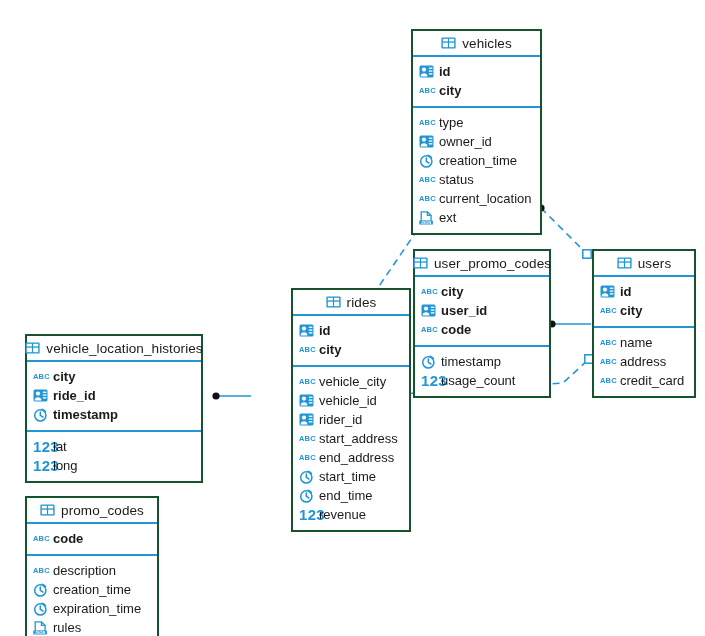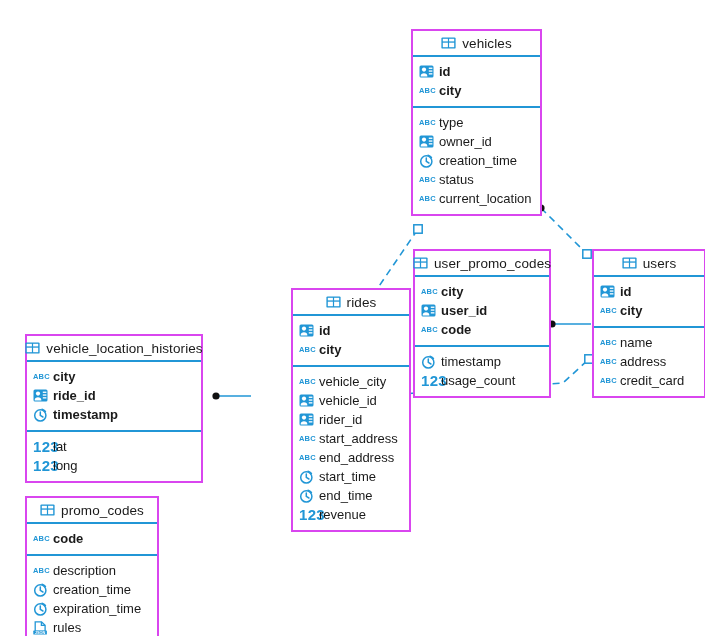--- a/index.html
+++ b/index.html
@@ -7,21 +7,21 @@
     width:705px;height:636px;position:relative;overflow:hidden;
     font-family:"Liberation Sans", sans-serif;
     -webkit-font-smoothing:antialiased;
   }
   #canvas{position:absolute;inset:0;width:705px;height:636px;}
   #edges{position:absolute;left:0;top:0;width:705px;height:636px;pointer-events:none;}
 
   .table-node{
     position:absolute;
     background:#ffffff;
-    border:2px solid #d946ef;
+    border:2px solid #14532d;
     box-sizing:border-box;
     z-index:2;
   }
   .tbl-header{
     display:flex;align-items:center;justify-content:center;gap:6px;
     height:26px;
     border-bottom:2px solid #2196d6;
     box-sizing:border-box;
     padding:0 6px;
     background:#fff;
@@ -154,322 +154,333 @@
           <span class="col-name">creation_time</span>
         </div>
         <div class="col-row">
           <span class="ic ic-abc">ABC</span>
           <span class="col-name">status</span>
         </div>
         <div class="col-row">
           <span class="ic ic-abc">ABC</span>
           <span class="col-name">current_location</span>
         </div>
-      </div>
-    </div>
-    <div class="table-node" style="left: 413px; top: 249px; width: 138px;">
-      <div class="tbl-header">
-        <span class="ic">
-          <svg width="15" height="12" viewBox="0 0 15 12">
-            <rect x="0.4" y="0.4" width="14.2" height="11.2" rx="1.2" fill="#2196d6"></rect>
-            <rect x="1.8" y="1.8" width="5.1" height="2.6" fill="#ffffff"></rect>
-            <rect x="8.1" y="1.8" width="5.1" height="2.6" fill="#ffffff"></rect>
-            <rect x="1.8" y="5.7" width="5.1" height="4.5" fill="#ffffff"></rect>
-            <rect x="8.1" y="5.7" width="5.1" height="4.5" fill="#ffffff"></rect>
-          </svg>
-        </span>
-        <span class="tbl-title">user_promo_codes</span>
-      </div>
-      <div class="tbl-section pk">
-        <div class="col-row">
-          <span class="ic ic-abc">ABC</span>
-          <span class="col-name">city</span>
-        </div>
-        <div class="col-row">
-          <span class="ic">
-            <svg width="15" height="13" viewBox="0 0 15 13">
-              <rect x="0.5" y="0.5" width="14" height="12" rx="1.5" fill="#2196d6"></rect>
-              <circle cx="5" cy="4.6" r="2.1" fill="#ffffff"></circle>
-              <path d="M1.6 11.4c0-1.9 1.5-3.1 3.4-3.1s3.4 1.2 3.4 3.1z" fill="#ffffff"></path>
-              <rect x="9.8" y="2.6" width="3.6" height="1.3" fill="#ffffff"></rect>
-              <rect x="9.8" y="5.4" width="3.6" height="1.3" fill="#ffffff"></rect>
-              <rect x="9.8" y="8.2" width="3.6" height="1.3" fill="#ffffff"></rect>
-            </svg>
-          </span>
-          <span class="col-name">user_id</span>
-        </div>
-        <div class="col-row">
-          <span class="ic ic-abc">ABC</span>
-          <span class="col-name">code</span>
-        </div>
-      </div>
-      <div class="tbl-section">
-        <div class="col-row">
-          <span class="ic">
-            <svg width="15" height="14" viewBox="0 0 15 14">
-              <circle cx="7.3" cy="7.4" r="5.6" fill="none" stroke="#2196d6" stroke-width="1.5"></circle>
-              <path d="M7.3 4.1 V7.4 L9.9 9.0" fill="none" stroke="#2196d6" stroke-width="1.5" stroke-linecap="round"></path>
-              <path d="M9.0 1.3 a6.4 6.4 0 0 1 3.5 2.2" fill="none" stroke="#2196d6" stroke-width="1.4" stroke-linecap="round"></path>
-            </svg>
-          </span>
-          <span class="col-name">timestamp</span>
-        </div>
-        <div class="col-row">
-          <span class="ic ic-num">123</span>
-          <span class="col-name">usage_count</span>
-        </div>
-      </div>
-    </div>
-    <div class="table-node" style="left: 592px; top: 249px; width: 114px;">
-      <div class="tbl-header">
-        <span class="ic">
-          <svg width="15" height="12" viewBox="0 0 15 12">
-            <rect x="0.4" y="0.4" width="14.2" height="11.2" rx="1.2" fill="#2196d6"></rect>
-            <rect x="1.8" y="1.8" width="5.1" height="2.6" fill="#ffffff"></rect>
-            <rect x="8.1" y="1.8" width="5.1" height="2.6" fill="#ffffff"></rect>
-            <rect x="1.8" y="5.7" width="5.1" height="4.5" fill="#ffffff"></rect>
-            <rect x="8.1" y="5.7" width="5.1" height="4.5" fill="#ffffff"></rect>
-          </svg>
-        </span>
-        <span class="tbl-title">users</span>
-      </div>
-      <div class="tbl-section pk">
-        <div class="col-row">
-          <span class="ic">
-            <svg width="15" height="13" viewBox="0 0 15 13">
-              <rect x="0.5" y="0.5" width="14" height="12" rx="1.5" fill="#2196d6"></rect>
-              <circle cx="5" cy="4.6" r="2.1" fill="#ffffff"></circle>
-              <path d="M1.6 11.4c0-1.9 1.5-3.1 3.4-3.1s3.4 1.2 3.4 3.1z" fill="#ffffff"></path>
-              <rect x="9.8" y="2.6" width="3.6" height="1.3" fill="#ffffff"></rect>
-              <rect x="9.8" y="5.4" width="3.6" height="1.3" fill="#ffffff"></rect>
-              <rect x="9.8" y="8.2" width="3.6" height="1.3" fill="#ffffff"></rect>
-            </svg>
-          </span>
-          <span class="col-name">id</span>
-        </div>
-        <div class="col-row">
-          <span class="ic ic-abc">ABC</span>
-          <span class="col-name">city</span>
-        </div>
-      </div>
-      <div class="tbl-section">
-        <div class="col-row">
-          <span class="ic ic-abc">ABC</span>
-          <span class="col-name">name</span>
-        </div>
-        <div class="col-row">
-          <span class="ic ic-abc">ABC</span>
-          <span class="col-name">address</span>
-        </div>
-        <div class="col-row">
-          <span class="ic ic-abc">ABC</span>
-          <span class="col-name">credit_card</span>
-        </div>
-      </div>
-    </div>
-    <div class="table-node" style="left: 251px; top: 288px; width: 120px; margin-left: 40px;">
-      <div class="tbl-header">
-        <span class="ic">
-          <svg width="15" height="12" viewBox="0 0 15 12">
-            <rect x="0.4" y="0.4" width="14.2" height="11.2" rx="1.2" fill="#2196d6"></rect>
-            <rect x="1.8" y="1.8" width="5.1" height="2.6" fill="#ffffff"></rect>
-            <rect x="8.1" y="1.8" width="5.1" height="2.6" fill="#ffffff"></rect>
-            <rect x="1.8" y="5.7" width="5.1" height="4.5" fill="#ffffff"></rect>
-            <rect x="8.1" y="5.7" width="5.1" height="4.5" fill="#ffffff"></rect>
-          </svg>
-        </span>
-        <span class="tbl-title">rides</span>
-      </div>
-      <div class="tbl-section pk">
-        <div class="col-row">
-          <span class="ic">
-            <svg width="15" height="13" viewBox="0 0 15 13">
-              <rect x="0.5" y="0.5" width="14" height="12" rx="1.5" fill="#2196d6"></rect>
-              <circle cx="5" cy="4.6" r="2.1" fill="#ffffff"></circle>
-              <path d="M1.6 11.4c0-1.9 1.5-3.1 3.4-3.1s3.4 1.2 3.4 3.1z" fill="#ffffff"></path>
-              <rect x="9.8" y="2.6" width="3.6" height="1.3" fill="#ffffff"></rect>
-              <rect x="9.8" y="5.4" width="3.6" height="1.3" fill="#ffffff"></rect>
-              <rect x="9.8" y="8.2" width="3.6" height="1.3" fill="#ffffff"></rect>
-            </svg>
-          </span>
-          <span class="col-name">id</span>
-        </div>
-        <div class="col-row">
-          <span class="ic ic-abc">ABC</span>
-          <span class="col-name">city</span>
-        </div>
-      </div>
-      <div class="tbl-section">
-        <div class="col-row">
-          <span class="ic ic-abc">ABC</span>
-          <span class="col-name">vehicle_city</span>
-        </div>
-        <div class="col-row">
-          <span class="ic">
-            <svg width="15" height="13" viewBox="0 0 15 13">
-              <rect x="0.5" y="0.5" width="14" height="12" rx="1.5" fill="#2196d6"></rect>
-              <circle cx="5" cy="4.6" r="2.1" fill="#ffffff"></circle>
-              <path d="M1.6 11.4c0-1.9 1.5-3.1 3.4-3.1s3.4 1.2 3.4 3.1z" fill="#ffffff"></path>
-              <rect x="9.8" y="2.6" width="3.6" height="1.3" fill="#ffffff"></rect>
-              <rect x="9.8" y="5.4" width="3.6" height="1.3" fill="#ffffff"></rect>
-              <rect x="9.8" y="8.2" width="3.6" height="1.3" fill="#ffffff"></rect>
-            </svg>
-          </span>
-          <span class="col-name">vehicle_id</span>
-        </div>
-        <div class="col-row">
-          <span class="ic">
-            <svg width="15" height="13" viewBox="0 0 15 13">
-              <rect x="0.5" y="0.5" width="14" height="12" rx="1.5" fill="#2196d6"></rect>
-              <circle cx="5" cy="4.6" r="2.1" fill="#ffffff"></circle>
-              <path d="M1.6 11.4c0-1.9 1.5-3.1 3.4-3.1s3.4 1.2 3.4 3.1z" fill="#ffffff"></path>
-              <rect x="9.8" y="2.6" width="3.6" height="1.3" fill="#ffffff"></rect>
-              <rect x="9.8" y="5.4" width="3.6" height="1.3" fill="#ffffff"></rect>
-              <rect x="9.8" y="8.2" width="3.6" height="1.3" fill="#ffffff"></rect>
-            </svg>
-          </span>
-          <span class="col-name">rider_id</span>
-        </div>
-        <div class="col-row">
-          <span class="ic ic-abc">ABC</span>
-          <span class="col-name">start_address</span>
-        </div>
-        <div class="col-row">
-          <span class="ic ic-abc">ABC</span>
-          <span class="col-name">end_address</span>
-        </div>
-        <div class="col-row">
-          <span class="ic">
-            <svg width="15" height="14" viewBox="0 0 15 14">
-              <circle cx="7.3" cy="7.4" r="5.6" fill="none" stroke="#2196d6" stroke-width="1.5"></circle>
-              <path d="M7.3 4.1 V7.4 L9.9 9.0" fill="none" stroke="#2196d6" stroke-width="1.5" stroke-linecap="round"></path>
-              <path d="M9.0 1.3 a6.4 6.4 0 0 1 3.5 2.2" fill="none" stroke="#2196d6" stroke-width="1.4" stroke-linecap="round"></path>
-            </svg>
-          </span>
-          <span class="col-name">start_time</span>
-        </div>
-        <div class="col-row">
-          <span class="ic">
-            <svg width="15" height="14" viewBox="0 0 15 14">
-              <circle cx="7.3" cy="7.4" r="5.6" fill="none" stroke="#2196d6" stroke-width="1.5"></circle>
-              <path d="M7.3 4.1 V7.4 L9.9 9.0" fill="none" stroke="#2196d6" stroke-width="1.5" stroke-linecap="round"></path>
-              <path d="M9.0 1.3 a6.4 6.4 0 0 1 3.5 2.2" fill="none" stroke="#2196d6" stroke-width="1.4" stroke-linecap="round"></path>
-            </svg>
-          </span>
-          <span class="col-name">end_time</span>
-        </div>
-        <div class="col-row">
-          <span class="ic ic-num">123</span>
-          <span class="col-name">revenue</span>
-        </div>
-      </div>
-    </div>
-    <div class="table-node" style="left: 25px; top: 334px; width: 178px;">
-      <div class="tbl-header">
-        <span class="ic">
-          <svg width="15" height="12" viewBox="0 0 15 12">
-            <rect x="0.4" y="0.4" width="14.2" height="11.2" rx="1.2" fill="#2196d6"></rect>
-            <rect x="1.8" y="1.8" width="5.1" height="2.6" fill="#ffffff"></rect>
-            <rect x="8.1" y="1.8" width="5.1" height="2.6" fill="#ffffff"></rect>
-            <rect x="1.8" y="5.7" width="5.1" height="4.5" fill="#ffffff"></rect>
-            <rect x="8.1" y="5.7" width="5.1" height="4.5" fill="#ffffff"></rect>
-          </svg>
-        </span>
-        <span class="tbl-title">vehicle_location_histories</span>
-      </div>
-      <div class="tbl-section pk">
-        <div class="col-row">
-          <span class="ic ic-abc">ABC</span>
-          <span class="col-name">city</span>
-        </div>
-        <div class="col-row">
-          <span class="ic">
-            <svg width="15" height="13" viewBox="0 0 15 13">
-              <rect x="0.5" y="0.5" width="14" height="12" rx="1.5" fill="#2196d6"></rect>
-              <circle cx="5" cy="4.6" r="2.1" fill="#ffffff"></circle>
-              <path d="M1.6 11.4c0-1.9 1.5-3.1 3.4-3.1s3.4 1.2 3.4 3.1z" fill="#ffffff"></path>
-              <rect x="9.8" y="2.6" width="3.6" height="1.3" fill="#ffffff"></rect>
-              <rect x="9.8" y="5.4" width="3.6" height="1.3" fill="#ffffff"></rect>
-              <rect x="9.8" y="8.2" width="3.6" height="1.3" fill="#ffffff"></rect>
-            </svg>
-          </span>
-          <span class="col-name">ride_id</span>
-        </div>
-        <div class="col-row">
-          <span class="ic">
-            <svg width="15" height="14" viewBox="0 0 15 14">
-              <circle cx="7.3" cy="7.4" r="5.6" fill="none" stroke="#2196d6" stroke-width="1.5"></circle>
-              <path d="M7.3 4.1 V7.4 L9.9 9.0" fill="none" stroke="#2196d6" stroke-width="1.5" stroke-linecap="round"></path>
-              <path d="M9.0 1.3 a6.4 6.4 0 0 1 3.5 2.2" fill="none" stroke="#2196d6" stroke-width="1.4" stroke-linecap="round"></path>
-            </svg>
-          </span>
-          <span class="col-name">timestamp</span>
-        </div>
-      </div>
-      <div class="tbl-section">
-        <div class="col-row">
-          <span class="ic ic-num">123</span>
-          <span class="col-name">lat</span>
-        </div>
-        <div class="col-row">
-          <span class="ic ic-num">123</span>
-          <span class="col-name">long</span>
-        </div>
-      </div>
-    </div>
-    <div class="table-node" style="left: 25px; top: 496px; width: 134px;">
-      <div class="tbl-header">
-        <span class="ic">
-          <svg width="15" height="12" viewBox="0 0 15 12">
-            <rect x="0.4" y="0.4" width="14.2" height="11.2" rx="1.2" fill="#2196d6"></rect>
-            <rect x="1.8" y="1.8" width="5.1" height="2.6" fill="#ffffff"></rect>
-            <rect x="8.1" y="1.8" width="5.1" height="2.6" fill="#ffffff"></rect>
-            <rect x="1.8" y="5.7" width="5.1" height="4.5" fill="#ffffff"></rect>
-            <rect x="8.1" y="5.7" width="5.1" height="4.5" fill="#ffffff"></rect>
-          </svg>
-        </span>
-        <span class="tbl-title">promo_codes</span>
-      </div>
-      <div class="tbl-section pk">
-        <div class="col-row">
-          <span class="ic ic-abc">ABC</span>
-          <span class="col-name">code</span>
-        </div>
-      </div>
-      <div class="tbl-section">
-        <div class="col-row">
-          <span class="ic ic-abc">ABC</span>
-          <span class="col-name">description</span>
-        </div>
-        <div class="col-row">
-          <span class="ic">
-            <svg width="15" height="14" viewBox="0 0 15 14">
-              <circle cx="7.3" cy="7.4" r="5.6" fill="none" stroke="#2196d6" stroke-width="1.5"></circle>
-              <path d="M7.3 4.1 V7.4 L9.9 9.0" fill="none" stroke="#2196d6" stroke-width="1.5" stroke-linecap="round"></path>
-              <path d="M9.0 1.3 a6.4 6.4 0 0 1 3.5 2.2" fill="none" stroke="#2196d6" stroke-width="1.4" stroke-linecap="round"></path>
-            </svg>
-          </span>
-          <span class="col-name">creation_time</span>
-        </div>
-        <div class="col-row">
-          <span class="ic">
-            <svg width="15" height="14" viewBox="0 0 15 14">
-              <circle cx="7.3" cy="7.4" r="5.6" fill="none" stroke="#2196d6" stroke-width="1.5"></circle>
-              <path d="M7.3 4.1 V7.4 L9.9 9.0" fill="none" stroke="#2196d6" stroke-width="1.5" stroke-linecap="round"></path>
-              <path d="M9.0 1.3 a6.4 6.4 0 0 1 3.5 2.2" fill="none" stroke="#2196d6" stroke-width="1.4" stroke-linecap="round"></path>
-            </svg>
-          </span>
-          <span class="col-name">expiration_time</span>
-        </div>
         <div class="col-row">
           <span class="ic">
             <svg width="15" height="14" viewBox="0 0 15 14">
               <path d="M2.2 0.8 h6.3 l3.6 3.5 v6.2 h-9.9 z" fill="none" stroke="#2196d6" stroke-width="1.3"></path>
               <path d="M8.4 0.9 v3.5 h3.6" fill="none" stroke="#2196d6" stroke-width="1.3"></path>
               <rect x="0.3" y="9.6" width="13.6" height="3.9" rx="0.6" fill="#2196d6"></rect>
               <text x="7.1" y="12.7" font-family="Liberation Sans, sans-serif" font-size="3.9" font-weight="bold" fill="#ffffff" text-anchor="middle">JSON</text>
             </svg>
           </span>
+          <span class="col-name">ext</span>
+        </div>
+      </div>
+    </div>
+    <div class="table-node" style="left: 413px; top: 249px; width: 138px;">
+      <div class="tbl-header">
+        <span class="ic">
+          <svg width="15" height="12" viewBox="0 0 15 12">
+            <rect x="0.4" y="0.4" width="14.2" height="11.2" rx="1.2" fill="#2196d6"></rect>
+            <rect x="1.8" y="1.8" width="5.1" height="2.6" fill="#ffffff"></rect>
+            <rect x="8.1" y="1.8" width="5.1" height="2.6" fill="#ffffff"></rect>
+            <rect x="1.8" y="5.7" width="5.1" height="4.5" fill="#ffffff"></rect>
+            <rect x="8.1" y="5.7" width="5.1" height="4.5" fill="#ffffff"></rect>
+          </svg>
+        </span>
+        <span class="tbl-title">user_promo_codes</span>
+      </div>
+      <div class="tbl-section pk">
+        <div class="col-row">
+          <span class="ic ic-abc">ABC</span>
+          <span class="col-name">city</span>
+        </div>
+        <div class="col-row">
+          <span class="ic">
+            <svg width="15" height="13" viewBox="0 0 15 13">
+              <rect x="0.5" y="0.5" width="14" height="12" rx="1.5" fill="#2196d6"></rect>
+              <circle cx="5" cy="4.6" r="2.1" fill="#ffffff"></circle>
+              <path d="M1.6 11.4c0-1.9 1.5-3.1 3.4-3.1s3.4 1.2 3.4 3.1z" fill="#ffffff"></path>
+              <rect x="9.8" y="2.6" width="3.6" height="1.3" fill="#ffffff"></rect>
+              <rect x="9.8" y="5.4" width="3.6" height="1.3" fill="#ffffff"></rect>
+              <rect x="9.8" y="8.2" width="3.6" height="1.3" fill="#ffffff"></rect>
+            </svg>
+          </span>
+          <span class="col-name">user_id</span>
+        </div>
+        <div class="col-row">
+          <span class="ic ic-abc">ABC</span>
+          <span class="col-name">code</span>
+        </div>
+      </div>
+      <div class="tbl-section">
+        <div class="col-row">
+          <span class="ic">
+            <svg width="15" height="14" viewBox="0 0 15 14">
+              <circle cx="7.3" cy="7.4" r="5.6" fill="none" stroke="#2196d6" stroke-width="1.5"></circle>
+              <path d="M7.3 4.1 V7.4 L9.9 9.0" fill="none" stroke="#2196d6" stroke-width="1.5" stroke-linecap="round"></path>
+              <path d="M9.0 1.3 a6.4 6.4 0 0 1 3.5 2.2" fill="none" stroke="#2196d6" stroke-width="1.4" stroke-linecap="round"></path>
+            </svg>
+          </span>
+          <span class="col-name">timestamp</span>
+        </div>
+        <div class="col-row">
+          <span class="ic ic-num">123</span>
+          <span class="col-name">usage_count</span>
+        </div>
+      </div>
+    </div>
+    <div class="table-node" style="left: 592px; top: 249px; width: 104px;">
+      <div class="tbl-header">
+        <span class="ic">
+          <svg width="15" height="12" viewBox="0 0 15 12">
+            <rect x="0.4" y="0.4" width="14.2" height="11.2" rx="1.2" fill="#2196d6"></rect>
+            <rect x="1.8" y="1.8" width="5.1" height="2.6" fill="#ffffff"></rect>
+            <rect x="8.1" y="1.8" width="5.1" height="2.6" fill="#ffffff"></rect>
+            <rect x="1.8" y="5.7" width="5.1" height="4.5" fill="#ffffff"></rect>
+            <rect x="8.1" y="5.7" width="5.1" height="4.5" fill="#ffffff"></rect>
+          </svg>
+        </span>
+        <span class="tbl-title">users</span>
+      </div>
+      <div class="tbl-section pk">
+        <div class="col-row">
+          <span class="ic">
+            <svg width="15" height="13" viewBox="0 0 15 13">
+              <rect x="0.5" y="0.5" width="14" height="12" rx="1.5" fill="#2196d6"></rect>
+              <circle cx="5" cy="4.6" r="2.1" fill="#ffffff"></circle>
+              <path d="M1.6 11.4c0-1.9 1.5-3.1 3.4-3.1s3.4 1.2 3.4 3.1z" fill="#ffffff"></path>
+              <rect x="9.8" y="2.6" width="3.6" height="1.3" fill="#ffffff"></rect>
+              <rect x="9.8" y="5.4" width="3.6" height="1.3" fill="#ffffff"></rect>
+              <rect x="9.8" y="8.2" width="3.6" height="1.3" fill="#ffffff"></rect>
+            </svg>
+          </span>
+          <span class="col-name">id</span>
+        </div>
+        <div class="col-row">
+          <span class="ic ic-abc">ABC</span>
+          <span class="col-name">city</span>
+        </div>
+      </div>
+      <div class="tbl-section">
+        <div class="col-row">
+          <span class="ic ic-abc">ABC</span>
+          <span class="col-name">name</span>
+        </div>
+        <div class="col-row">
+          <span class="ic ic-abc">ABC</span>
+          <span class="col-name">address</span>
+        </div>
+        <div class="col-row">
+          <span class="ic ic-abc">ABC</span>
+          <span class="col-name">credit_card</span>
+        </div>
+      </div>
+    </div>
+    <div class="table-node" style="left: 251px; top: 288px; width: 120px; margin-left: 40px;">
+      <div class="tbl-header">
+        <span class="ic">
+          <svg width="15" height="12" viewBox="0 0 15 12">
+            <rect x="0.4" y="0.4" width="14.2" height="11.2" rx="1.2" fill="#2196d6"></rect>
+            <rect x="1.8" y="1.8" width="5.1" height="2.6" fill="#ffffff"></rect>
+            <rect x="8.1" y="1.8" width="5.1" height="2.6" fill="#ffffff"></rect>
+            <rect x="1.8" y="5.7" width="5.1" height="4.5" fill="#ffffff"></rect>
+            <rect x="8.1" y="5.7" width="5.1" height="4.5" fill="#ffffff"></rect>
+          </svg>
+        </span>
+        <span class="tbl-title">rides</span>
+      </div>
+      <div class="tbl-section pk">
+        <div class="col-row">
+          <span class="ic">
+            <svg width="15" height="13" viewBox="0 0 15 13">
+              <rect x="0.5" y="0.5" width="14" height="12" rx="1.5" fill="#2196d6"></rect>
+              <circle cx="5" cy="4.6" r="2.1" fill="#ffffff"></circle>
+              <path d="M1.6 11.4c0-1.9 1.5-3.1 3.4-3.1s3.4 1.2 3.4 3.1z" fill="#ffffff"></path>
+              <rect x="9.8" y="2.6" width="3.6" height="1.3" fill="#ffffff"></rect>
+              <rect x="9.8" y="5.4" width="3.6" height="1.3" fill="#ffffff"></rect>
+              <rect x="9.8" y="8.2" width="3.6" height="1.3" fill="#ffffff"></rect>
+            </svg>
+          </span>
+          <span class="col-name">id</span>
+        </div>
+        <div class="col-row">
+          <span class="ic ic-abc">ABC</span>
+          <span class="col-name">city</span>
+        </div>
+      </div>
+      <div class="tbl-section">
+        <div class="col-row">
+          <span class="ic ic-abc">ABC</span>
+          <span class="col-name">vehicle_city</span>
+        </div>
+        <div class="col-row">
+          <span class="ic">
+            <svg width="15" height="13" viewBox="0 0 15 13">
+              <rect x="0.5" y="0.5" width="14" height="12" rx="1.5" fill="#2196d6"></rect>
+              <circle cx="5" cy="4.6" r="2.1" fill="#ffffff"></circle>
+              <path d="M1.6 11.4c0-1.9 1.5-3.1 3.4-3.1s3.4 1.2 3.4 3.1z" fill="#ffffff"></path>
+              <rect x="9.8" y="2.6" width="3.6" height="1.3" fill="#ffffff"></rect>
+              <rect x="9.8" y="5.4" width="3.6" height="1.3" fill="#ffffff"></rect>
+              <rect x="9.8" y="8.2" width="3.6" height="1.3" fill="#ffffff"></rect>
+            </svg>
+          </span>
+          <span class="col-name">vehicle_id</span>
+        </div>
+        <div class="col-row">
+          <span class="ic">
+            <svg width="15" height="13" viewBox="0 0 15 13">
+              <rect x="0.5" y="0.5" width="14" height="12" rx="1.5" fill="#2196d6"></rect>
+              <circle cx="5" cy="4.6" r="2.1" fill="#ffffff"></circle>
+              <path d="M1.6 11.4c0-1.9 1.5-3.1 3.4-3.1s3.4 1.2 3.4 3.1z" fill="#ffffff"></path>
+              <rect x="9.8" y="2.6" width="3.6" height="1.3" fill="#ffffff"></rect>
+              <rect x="9.8" y="5.4" width="3.6" height="1.3" fill="#ffffff"></rect>
+              <rect x="9.8" y="8.2" width="3.6" height="1.3" fill="#ffffff"></rect>
+            </svg>
+          </span>
+          <span class="col-name">rider_id</span>
+        </div>
+        <div class="col-row">
+          <span class="ic ic-abc">ABC</span>
+          <span class="col-name">start_address</span>
+        </div>
+        <div class="col-row">
+          <span class="ic ic-abc">ABC</span>
+          <span class="col-name">end_address</span>
+        </div>
+        <div class="col-row">
+          <span class="ic">
+            <svg width="15" height="14" viewBox="0 0 15 14">
+              <circle cx="7.3" cy="7.4" r="5.6" fill="none" stroke="#2196d6" stroke-width="1.5"></circle>
+              <path d="M7.3 4.1 V7.4 L9.9 9.0" fill="none" stroke="#2196d6" stroke-width="1.5" stroke-linecap="round"></path>
+              <path d="M9.0 1.3 a6.4 6.4 0 0 1 3.5 2.2" fill="none" stroke="#2196d6" stroke-width="1.4" stroke-linecap="round"></path>
+            </svg>
+          </span>
+          <span class="col-name">start_time</span>
+        </div>
+        <div class="col-row">
+          <span class="ic">
+            <svg width="15" height="14" viewBox="0 0 15 14">
+              <circle cx="7.3" cy="7.4" r="5.6" fill="none" stroke="#2196d6" stroke-width="1.5"></circle>
+              <path d="M7.3 4.1 V7.4 L9.9 9.0" fill="none" stroke="#2196d6" stroke-width="1.5" stroke-linecap="round"></path>
+              <path d="M9.0 1.3 a6.4 6.4 0 0 1 3.5 2.2" fill="none" stroke="#2196d6" stroke-width="1.4" stroke-linecap="round"></path>
+            </svg>
+          </span>
+          <span class="col-name">end_time</span>
+        </div>
+        <div class="col-row">
+          <span class="ic ic-num">123</span>
+          <span class="col-name">revenue</span>
+        </div>
+      </div>
+    </div>
+    <div class="table-node" style="left: 25px; top: 334px; width: 178px;">
+      <div class="tbl-header">
+        <span class="ic">
+          <svg width="15" height="12" viewBox="0 0 15 12">
+            <rect x="0.4" y="0.4" width="14.2" height="11.2" rx="1.2" fill="#2196d6"></rect>
+            <rect x="1.8" y="1.8" width="5.1" height="2.6" fill="#ffffff"></rect>
+            <rect x="8.1" y="1.8" width="5.1" height="2.6" fill="#ffffff"></rect>
+            <rect x="1.8" y="5.7" width="5.1" height="4.5" fill="#ffffff"></rect>
+            <rect x="8.1" y="5.7" width="5.1" height="4.5" fill="#ffffff"></rect>
+          </svg>
+        </span>
+        <span class="tbl-title">vehicle_location_histories</span>
+      </div>
+      <div class="tbl-section pk">
+        <div class="col-row">
+          <span class="ic ic-abc">ABC</span>
+          <span class="col-name">city</span>
+        </div>
+        <div class="col-row">
+          <span class="ic">
+            <svg width="15" height="13" viewBox="0 0 15 13">
+              <rect x="0.5" y="0.5" width="14" height="12" rx="1.5" fill="#2196d6"></rect>
+              <circle cx="5" cy="4.6" r="2.1" fill="#ffffff"></circle>
+              <path d="M1.6 11.4c0-1.9 1.5-3.1 3.4-3.1s3.4 1.2 3.4 3.1z" fill="#ffffff"></path>
+              <rect x="9.8" y="2.6" width="3.6" height="1.3" fill="#ffffff"></rect>
+              <rect x="9.8" y="5.4" width="3.6" height="1.3" fill="#ffffff"></rect>
+              <rect x="9.8" y="8.2" width="3.6" height="1.3" fill="#ffffff"></rect>
+            </svg>
+          </span>
+          <span class="col-name">ride_id</span>
+        </div>
+        <div class="col-row">
+          <span class="ic">
+            <svg width="15" height="14" viewBox="0 0 15 14">
+              <circle cx="7.3" cy="7.4" r="5.6" fill="none" stroke="#2196d6" stroke-width="1.5"></circle>
+              <path d="M7.3 4.1 V7.4 L9.9 9.0" fill="none" stroke="#2196d6" stroke-width="1.5" stroke-linecap="round"></path>
+              <path d="M9.0 1.3 a6.4 6.4 0 0 1 3.5 2.2" fill="none" stroke="#2196d6" stroke-width="1.4" stroke-linecap="round"></path>
+            </svg>
+          </span>
+          <span class="col-name">timestamp</span>
+        </div>
+      </div>
+      <div class="tbl-section">
+        <div class="col-row">
+          <span class="ic ic-num">123</span>
+          <span class="col-name">lat</span>
+        </div>
+        <div class="col-row">
+          <span class="ic ic-num">123</span>
+          <span class="col-name">long</span>
+        </div>
+      </div>
+    </div>
+    <div class="table-node" style="left: 25px; top: 496px; width: 134px;">
+      <div class="tbl-header">
+        <span class="ic">
+          <svg width="15" height="12" viewBox="0 0 15 12">
+            <rect x="0.4" y="0.4" width="14.2" height="11.2" rx="1.2" fill="#2196d6"></rect>
+            <rect x="1.8" y="1.8" width="5.1" height="2.6" fill="#ffffff"></rect>
+            <rect x="8.1" y="1.8" width="5.1" height="2.6" fill="#ffffff"></rect>
+            <rect x="1.8" y="5.7" width="5.1" height="4.5" fill="#ffffff"></rect>
+            <rect x="8.1" y="5.7" width="5.1" height="4.5" fill="#ffffff"></rect>
+          </svg>
+        </span>
+        <span class="tbl-title">promo_codes</span>
+      </div>
+      <div class="tbl-section pk">
+        <div class="col-row">
+          <span class="ic ic-abc">ABC</span>
+          <span class="col-name">code</span>
+        </div>
+      </div>
+      <div class="tbl-section">
+        <div class="col-row">
+          <span class="ic ic-abc">ABC</span>
+          <span class="col-name">description</span>
+        </div>
+        <div class="col-row">
+          <span class="ic">
+            <svg width="15" height="14" viewBox="0 0 15 14">
+              <circle cx="7.3" cy="7.4" r="5.6" fill="none" stroke="#2196d6" stroke-width="1.5"></circle>
+              <path d="M7.3 4.1 V7.4 L9.9 9.0" fill="none" stroke="#2196d6" stroke-width="1.5" stroke-linecap="round"></path>
+              <path d="M9.0 1.3 a6.4 6.4 0 0 1 3.5 2.2" fill="none" stroke="#2196d6" stroke-width="1.4" stroke-linecap="round"></path>
+            </svg>
+          </span>
+          <span class="col-name">creation_time</span>
+        </div>
+        <div class="col-row">
+          <span class="ic">
+            <svg width="15" height="14" viewBox="0 0 15 14">
+              <circle cx="7.3" cy="7.4" r="5.6" fill="none" stroke="#2196d6" stroke-width="1.5"></circle>
+              <path d="M7.3 4.1 V7.4 L9.9 9.0" fill="none" stroke="#2196d6" stroke-width="1.5" stroke-linecap="round"></path>
+              <path d="M9.0 1.3 a6.4 6.4 0 0 1 3.5 2.2" fill="none" stroke="#2196d6" stroke-width="1.4" stroke-linecap="round"></path>
+            </svg>
+          </span>
+          <span class="col-name">expiration_time</span>
+        </div>
+        <div class="col-row">
+          <span class="ic">
+            <svg width="15" height="14" viewBox="0 0 15 14">
+              <path d="M2.2 0.8 h6.3 l3.6 3.5 v6.2 h-9.9 z" fill="none" stroke="#2196d6" stroke-width="1.3"></path>
+              <path d="M8.4 0.9 v3.5 h3.6" fill="none" stroke="#2196d6" stroke-width="1.3"></path>
+              <rect x="0.3" y="9.6" width="13.6" height="3.9" rx="0.6" fill="#2196d6"></rect>
+              <text x="7.1" y="12.7" font-family="Liberation Sans, sans-serif" font-size="3.9" font-weight="bold" fill="#ffffff" text-anchor="middle">JSON</text>
+            </svg>
+          </span>
           <span class="col-name">rules</span>
         </div>
       </div>
     </div>
   </div>
 
 </body></html>

